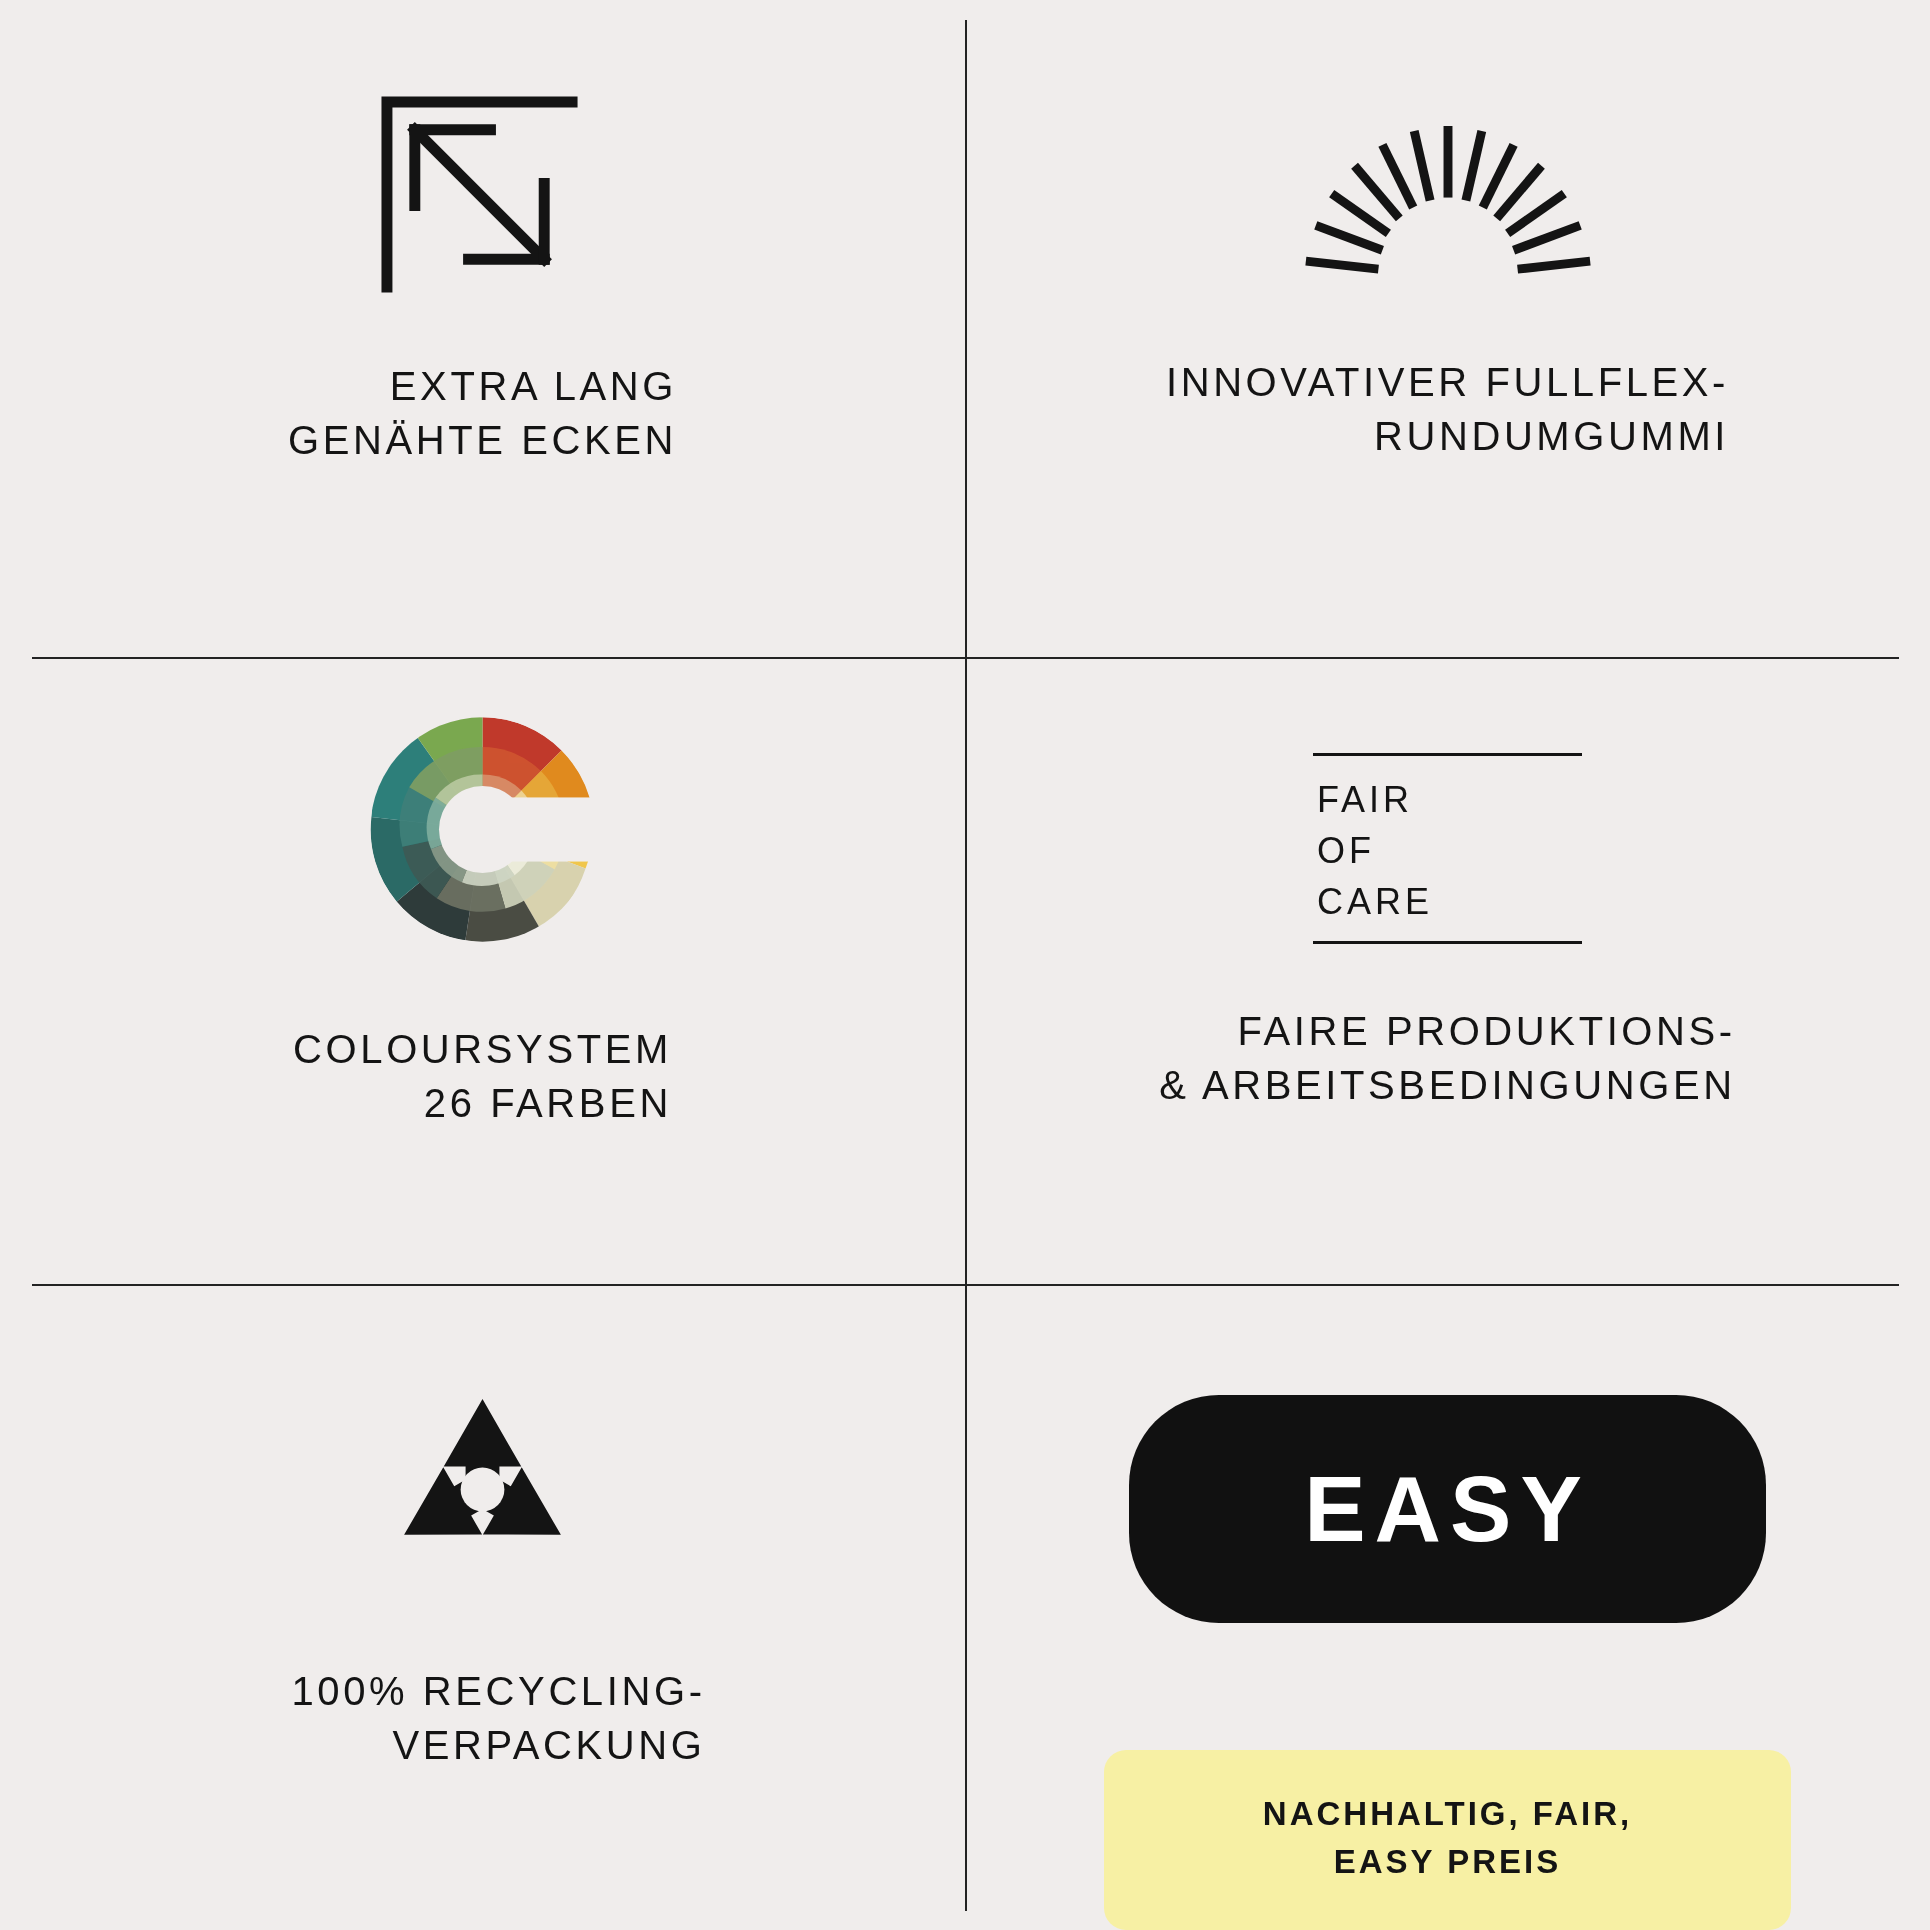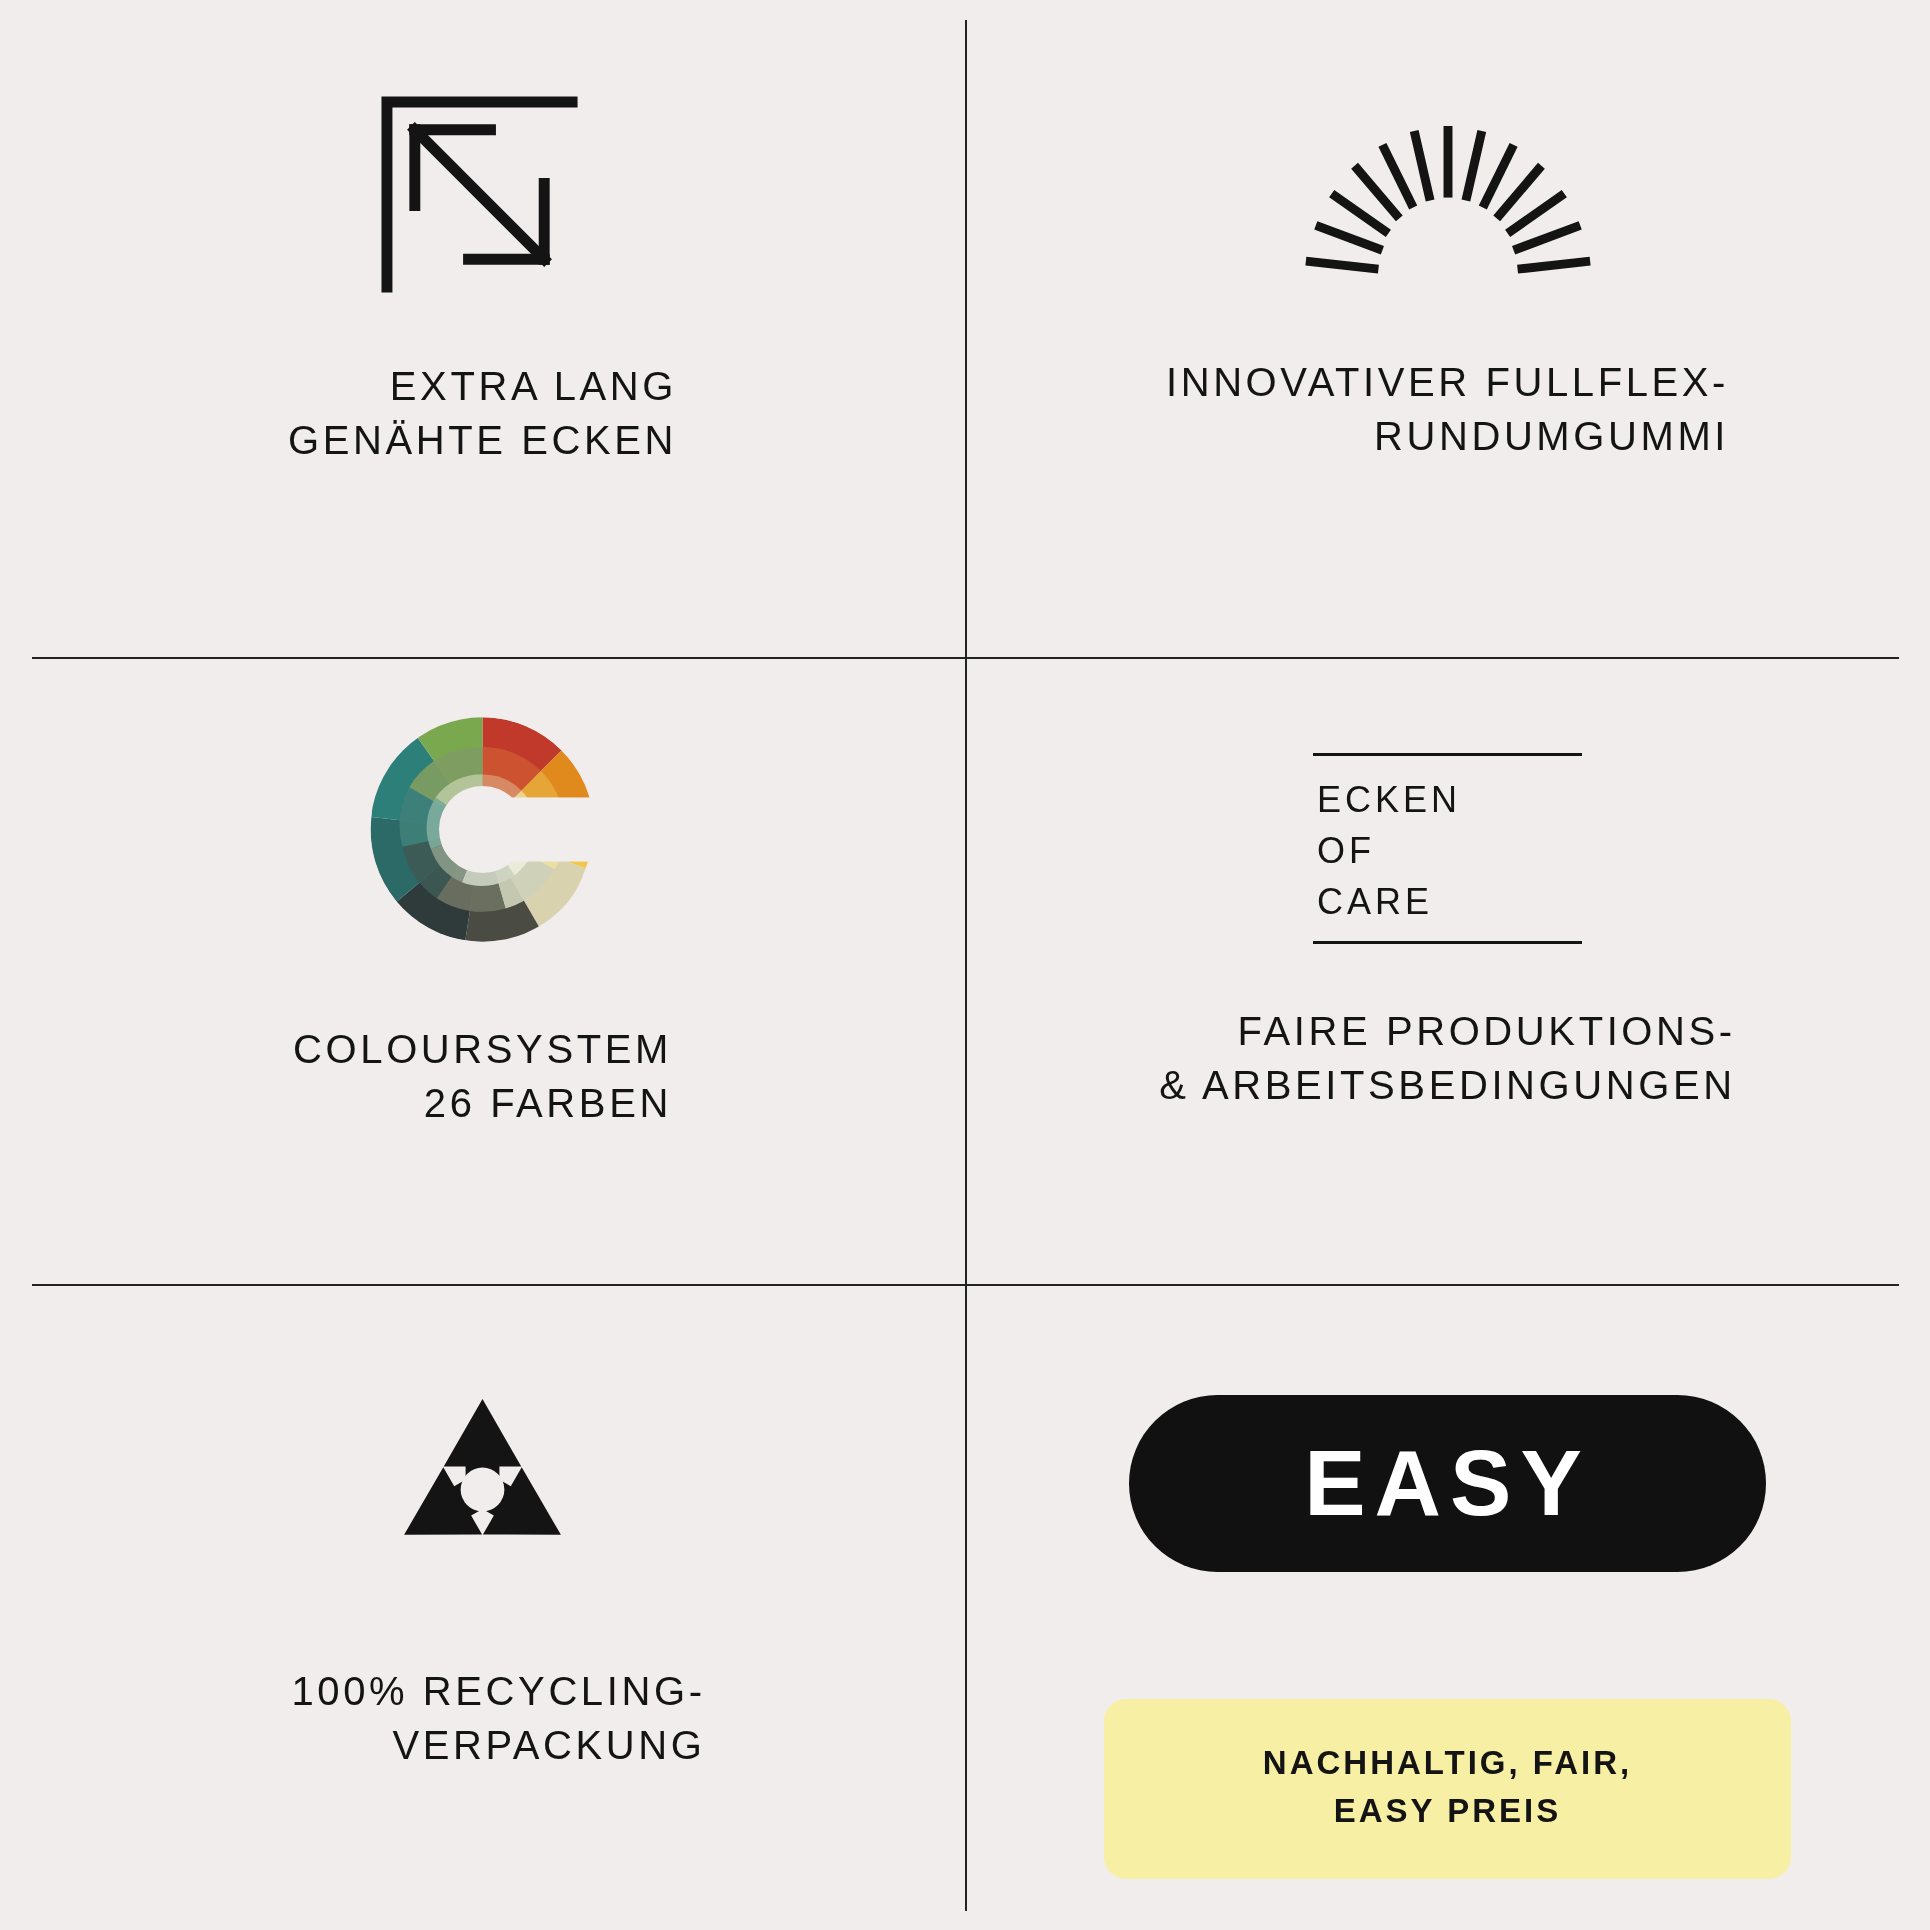--- a/index.html
+++ b/index.html
@@ -95,21 +95,21 @@
   .cell-5 .caption { margin-top: 80px; margin-left: 32px; }
 
   
   .cell-6 { justify-content: flex-start; padding-top: 121px; }
 
   .easy-pill {
     background: #111111;
     color: #ffffff;
     border-radius: 90px;
     width: 637px;
-    height: 177px;
+    height: 228px;
     display: flex;
     align-items: center;
     justify-content: center;
     font-size: 92px;
     font-weight: 700;
     letter-spacing: 9px;
   }
 
   .easy-note {
     margin-top: 127px;
@@ -248,21 +248,21 @@
       </svg>
     </div>
     <div class="caption">COLOURSYSTEM
 26 FARBEN</div>
   </div>
 
   <div class="cell cell-4">
     <div class="icon-wrap">
       <div class="coc">
         <div class="rule"></div>
-        <div class="coc-text">ECKEN
+        <div class="coc-text">FAIR
 OF
 CARE</div>
         <div class="rule"></div>
       </div>
     </div>
     <div class="caption">FAIRE PRODUKTIONS-
 &amp; ARBEITSBEDINGUNGEN</div>
   </div>
 
   <div class="cell cell-5">

